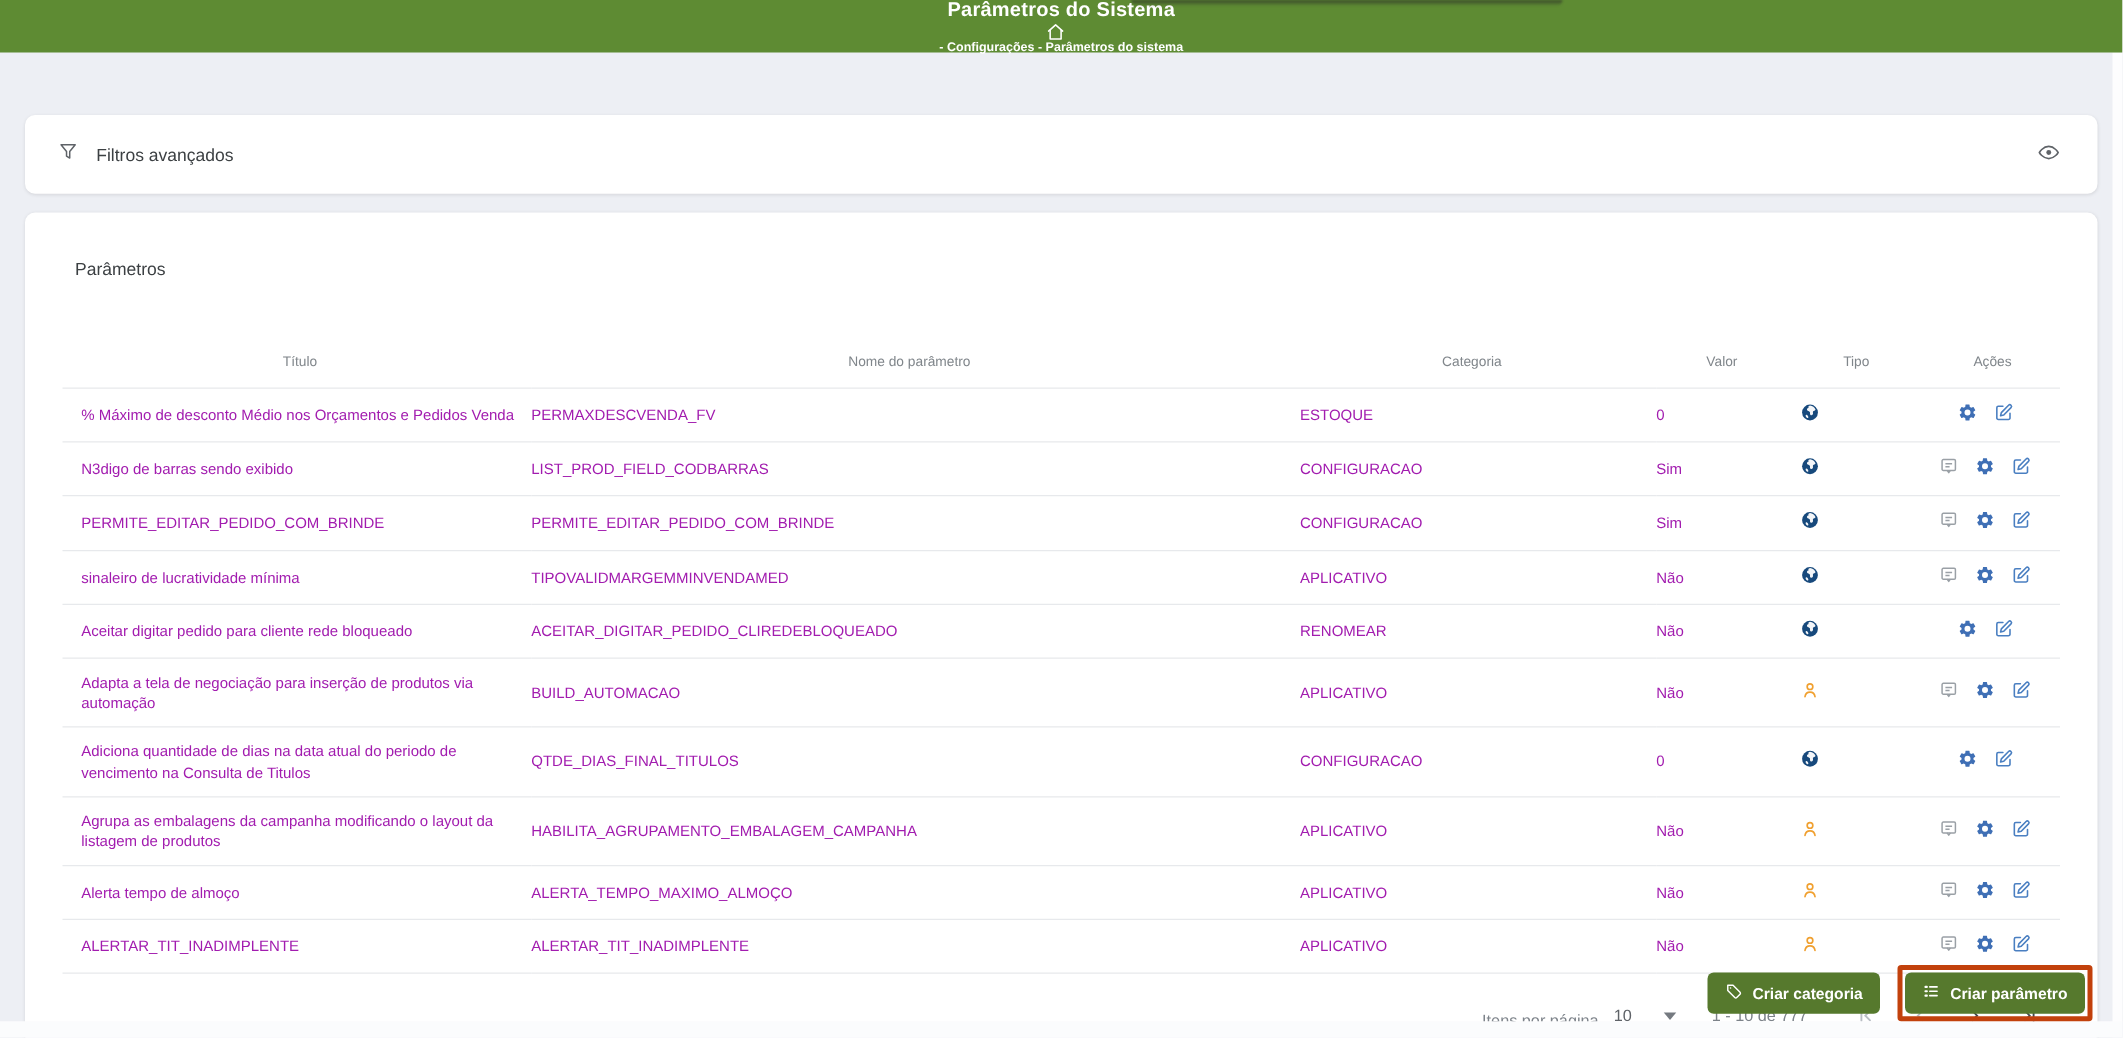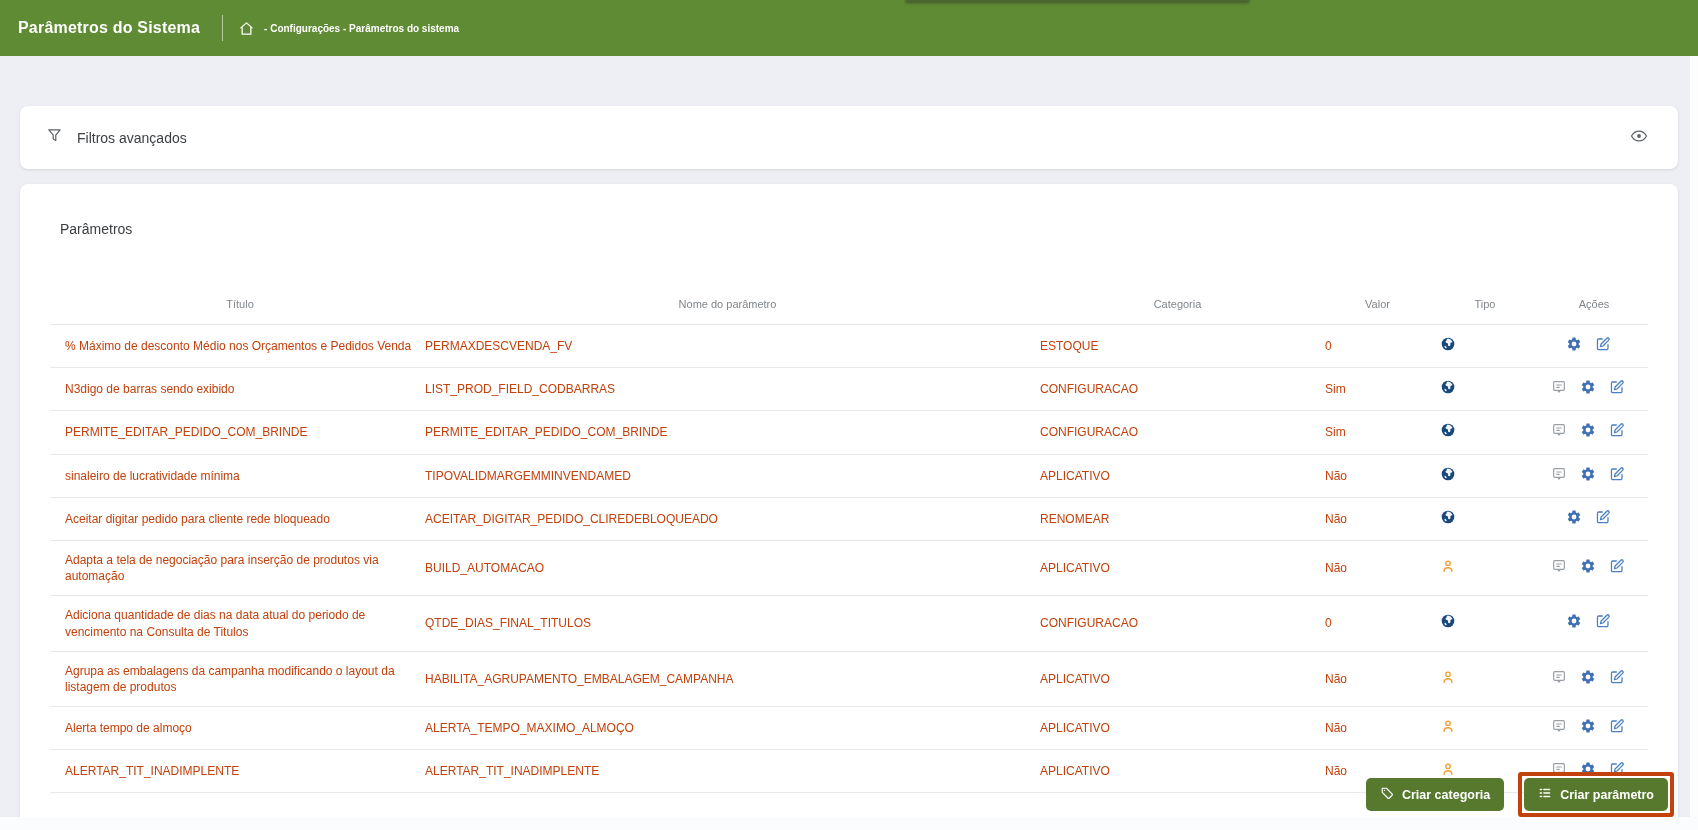--- a/index.html
+++ b/index.html
@@ -1,21 +1,21 @@
 <!DOCTYPE html>
 <html><head>
 <meta charset="utf-8">
 <style>
   * { margin:0; padding:0; box-sizing:border-box; }
   html,body { width:1698px; height:830px; overflow:hidden;
     font-family:"Liberation Sans", sans-serif; background:#edeff4; position:relative; }
 
   
-  .appbar { height:56px; background:#5e8b33; display:flex; align-items:center;
-    padding:0 18px; color:#fff; position:relative; z-index:2; }
+  .appbar { height:42px; background:#5e8b33; display:flex; align-items:center;
+    padding:0 18px; color:#fff; position:relative; z-index:2;flex-direction:column; }
   .appbar-title { font-size:16px; font-weight:bold; letter-spacing:.2px; }
   .appbar-sep { width:1px; height:26px; background:rgba(255,255,255,.55); margin:0 16px 0 22px; }
   .appbar-home { display:flex; align-items:center; margin-right:10px; }
   .appbar-home svg { width:15px; height:15px; }
   .appbar-crumb { font-size:10px; font-weight:bold; color:#fff; }
 
   .top-artifact { position:absolute; top:0; left:905px; width:345px; height:5px;
     background:linear-gradient(to bottom, rgba(40,40,40,.65), rgba(40,40,40,0));
     border-radius:0 0 8px 8px; z-index:3; filter:blur(1px); }
 
@@ -32,21 +32,21 @@
   .card-params { min-height:610px; padding:20px 0 22px 0; }
   .params-head { display:flex; align-items:center; gap:14px; padding:16px 26px 0 26px; }
 
   
   table { border-collapse:collapse; width:1598px; margin:52px 30px 0 30px; table-layout:fixed; }
   col.w-titulo { width:375px; } col.w-nome { width:615px; } col.w-cat { width:285px; }
   col.w-valor { width:115px; } col.w-tipo { width:100px; } col.w-acoes { width:108px; }
   th { font-size:11px; font-weight:normal; color:#80868b; text-align:center;
        padding:8px 10px 14px 0; }
   th.first, td.first { padding-left:15px; }
-  td { font-size:12px; color:#c2410c; border-top:1px solid #e7e9ec;
+  td { font-size:12px; color:#a21caf; border-top:1px solid #e7e9ec;
        padding:11px 12px 11px 0; line-height:1.35; vertical-align:middle; }
   tr.row:last-child td { border-bottom:1px solid #e7e9ec; }
   td.c-tipo svg { width:16px; height:16px; }
   td.c-acoes { text-align:center; white-space:nowrap; }
   .acoes-wrap { display:inline-flex; gap:13px; align-items:center; }
   .act { background:none; border:none; padding:0; cursor:pointer; display:inline-flex; }
   .act svg { width:16px; height:16px; }
   th.h-acoes { text-align:center; padding-right:0; }
 
   

